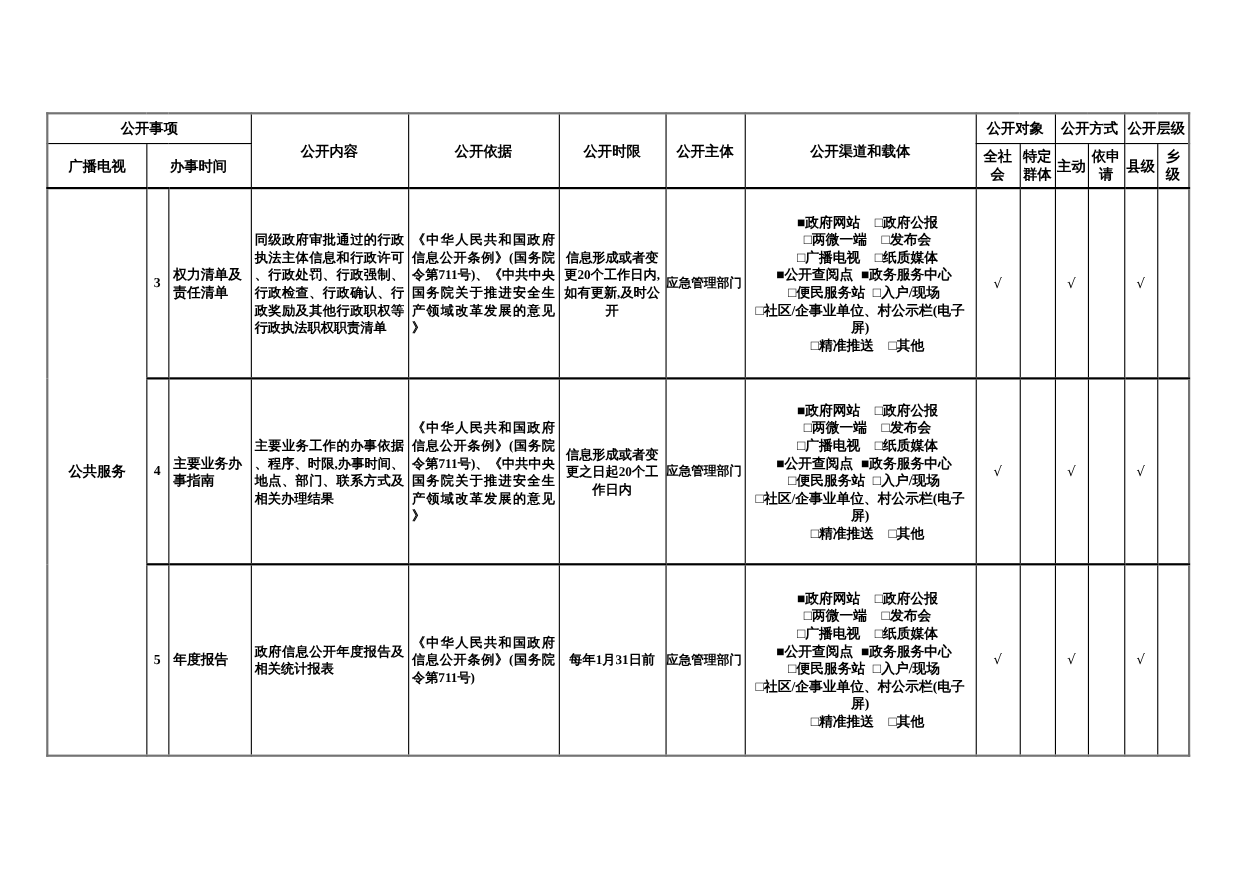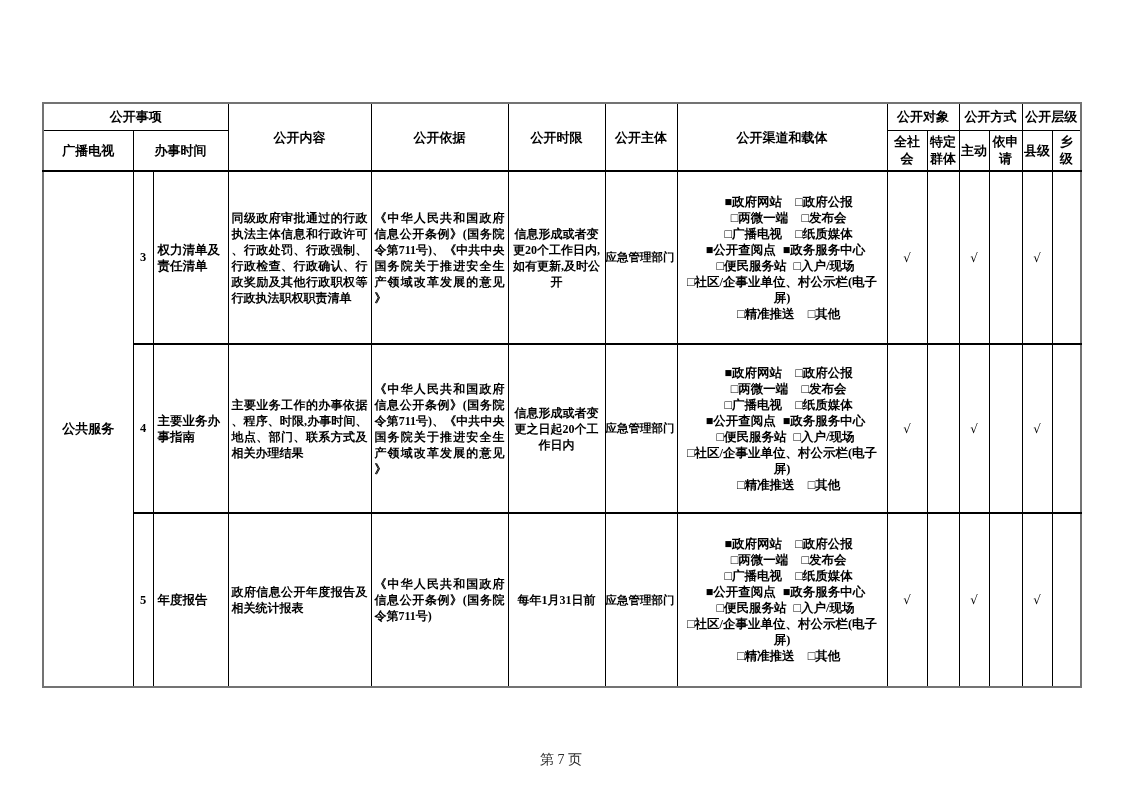--- a/index.html
+++ b/index.html
@@ -176,14 +176,13 @@
           </td>
           <td class="cell-check">√</td>
           <td class="cell-check"></td>
           <td class="cell-check">√</td>
           <td class="cell-check"></td>
           <td class="cell-check">√</td>
           <td class="cell-check"></td>
         </tr>
       </tbody>
   </table>
-  <div class="footer">第 7 页</div>
 </div>
 
 </body></html>

